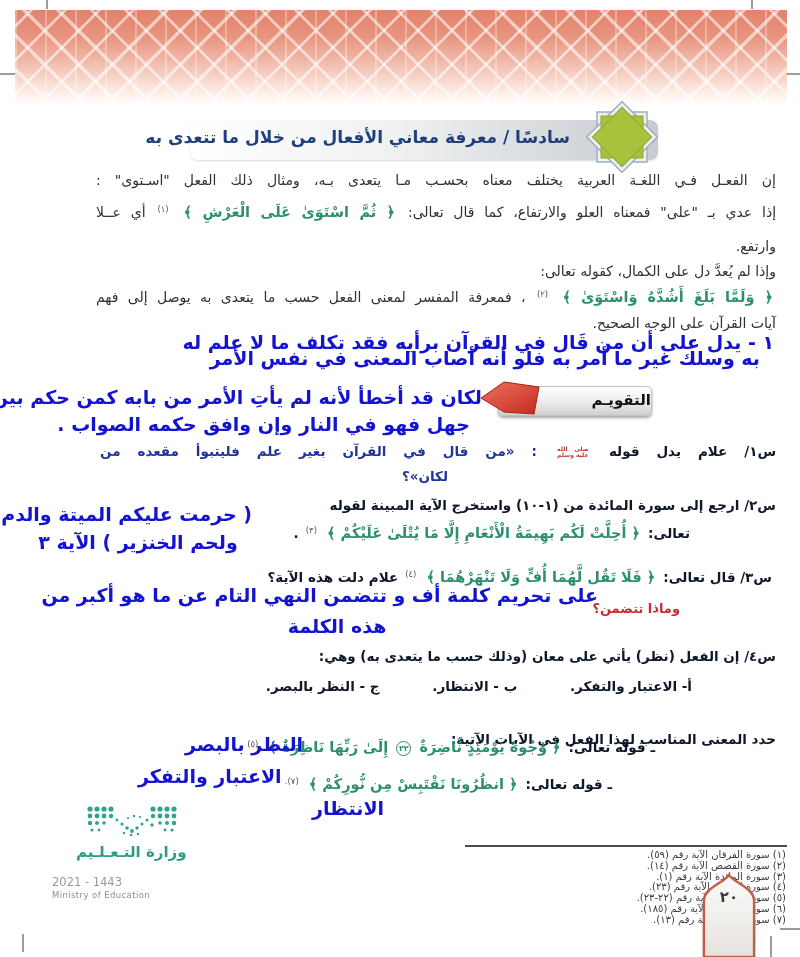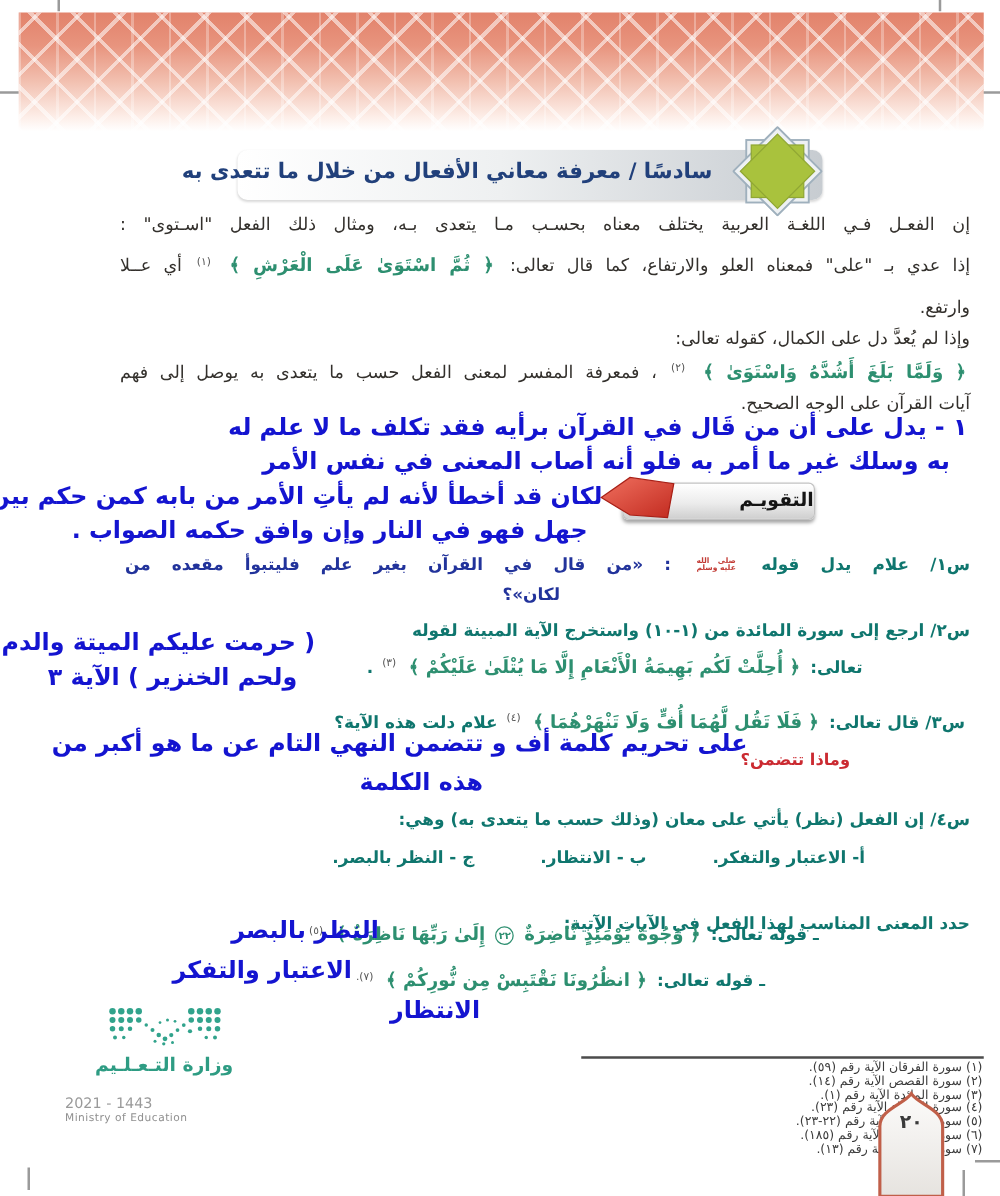--- a/index.html
+++ b/index.html
@@ -19,21 +19,21 @@
     background:linear-gradient(to left,#c7ccd1,#eef0f1 55%,rgba(255,255,255,0));
     box-shadow:0 1px 2px rgba(0,0,0,.15);}
   .title-text{position:absolute;right:88px;top:7px;font-size:17px;font-weight:bold;color:#21407b;direction:rtl;white-space:nowrap;}
   .star-badge{position:absolute;left:586px;top:101px;}
   
   .line{position:absolute;direction:rtl;white-space:nowrap;}
   .body-text{font-size:14px;color:#33302c;}
   .justify{white-space:normal;text-align:justify;text-align-last:justify;}
   .verse{color:#2d8f70;font-weight:bold;font-size:14.5px;margin:0 3px;}
   .ref{font-size:8.5px;color:#555;vertical-align:5px;font-weight:normal;margin:0 2px;}
-  .red{color:#0f766e;font-weight:bold;font-size:13.5px;}
+  .red{color:#0f172a;font-weight:bold;font-size:13.5px;}
   .red-sm{color:#cb2a31;font-weight:bold;font-size:13px;}
   .navy{color:#22339b;font-weight:bold;font-size:13.5px;}
   .blue{position:absolute;direction:rtl;white-space:nowrap;color:#1414d0;font-weight:bold;font-size:19px;}
   .pbuh{display:inline-flex;flex-direction:column;font-size:6px;line-height:5.5px;color:#c23b35;
         text-align:center;vertical-align:middle;margin:0 3px;font-weight:bold;}
   .vmark{display:inline-block;width:13px;height:13px;line-height:13px;border:1px solid #2d8f70;
          border-radius:50%;font-size:8px;color:#2d8f70;text-align:center;font-weight:bold;vertical-align:1px;}
   
   .ribbon-body{position:absolute;left:498px;top:386px;width:152px;height:28px;border-radius:5px;
     background:linear-gradient(180deg,#ffffff 0%,#ececec 55%,#cfcfcf 100%);
@@ -90,21 +90,21 @@
   <div class="line body-text" style="top:238px;right:24px;">وارتفع.</div>
   <div class="line body-text" style="top:263px;right:24px;">وإذا لم يُعدَّ دل على الكمال، كقوله تعالى:</div>
   <div class="line body-text justify" style="top:289px;right:24px;width:680px;">
     <span class="verse">﴿ وَلَمَّا بَلَغَ أَشُدَّهُ وَاسْتَوَىٰ ﴾</span>
     <span class="ref">(٢)</span>
     <span>، فمعرفة المفسر لمعنى الفعل حسب ما يتعدى به يوصل إلى فهم</span>
   </div>
   <div class="line body-text" style="top:315px;right:24px;">آيات القرآن على الوجه الصحيح.</div>
 
   <div class="blue" style="top:331px;right:26px;">١ - يدل على أن من قَال في القرآن برأيه فقد تكلف ما لا علم له</div>
-  <div class="blue" style="top:358px;right:40px;">به وسلك غير ما أمر به فلو أنه أصاب المعنى في نفس الأمر</div>
+  <div class="blue" style="top:347px;right:40px;">به وسلك غير ما أمر به فلو أنه أصاب المعنى في نفس الأمر</div>
   <div class="blue" style="top:386px;right:318px;">لكان قد أخطأ لأنه لم يأتِ الأمر من بابه كمن حكم بين الناس على</div>
   <div class="blue" style="top:413px;right:330px;">جهل فهو في النار وإن وافق حكمه الصواب .</div>
 
   <div class="ribbon-body">التقويـم</div>
   <svg class="ribbon-arrow" width="62" height="38" viewBox="0 0 62 38">
     <defs>
       <linearGradient id="rg" x1="0" y1="0" x2="1" y2="1">
         <stop offset="0" stop-color="#f0705f"></stop>
           <stop offset="1" stop-color="#c22b20"></stop>
       </linearGradient>

